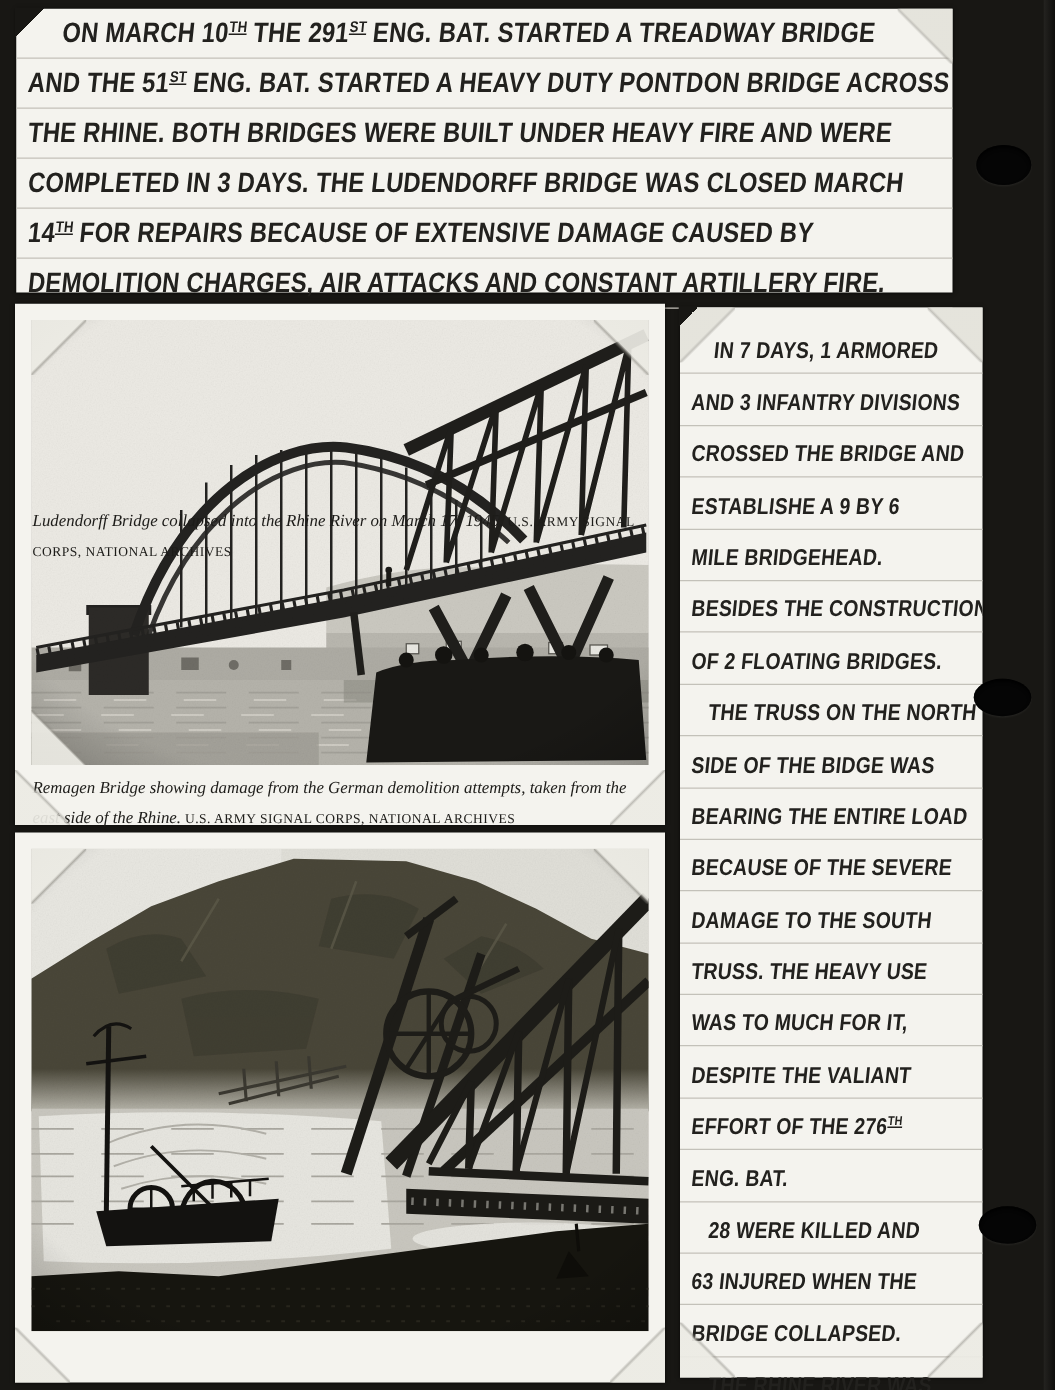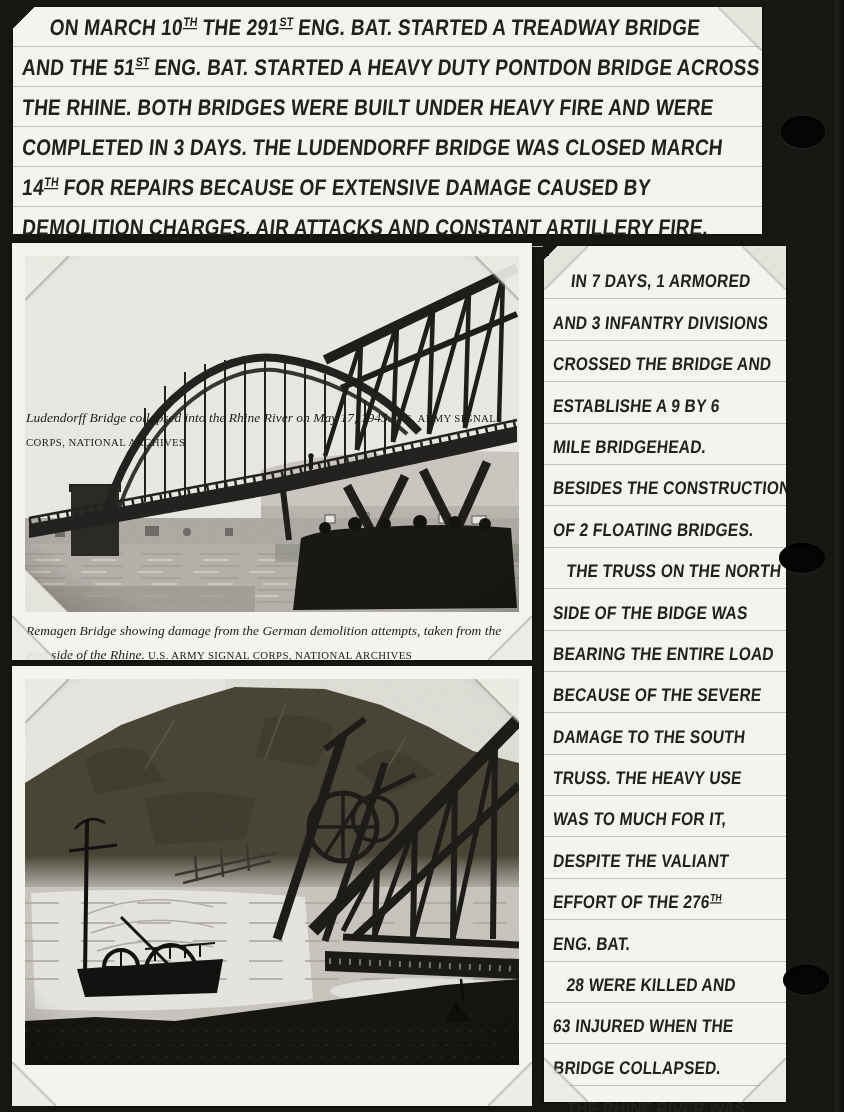--- a/index.html
+++ b/index.html
@@ -247,21 +247,21 @@
         </g>
         <path d="M430 322 l16 20 l-26 2 z" fill="#0e0d09"></path>
         <path d="M436 300 L438 322" stroke="#0e0d09" stroke-width="2.5" fill="none"></path>
         <rect width="494" height="386" fill="url(#v2)"></rect>
         <rect width="494" height="386" filter="url(#g2)" opacity="0.11" style="mix-blend-mode:multiply"></rect>
       </svg>
       <div class="tape tl"></div>
       <div class="tape tr"></div>
     </div>
     <div class="caption" style="top:1071px;margin-top:-666px;position:absolute;top:405px;">
-      <span class="cap-it">Ludendorff Bridge collapsed into the Rhine River on May 17, 1945.</span><span class="cap-credit"> U.S. ARMY SIGNAL CORPS, NATIONAL ARCHIVES</span>
+      <span class="cap-it">Ludendorff Bridge collapsed into the Rhine River on March 17, 1945.</span><span class="cap-credit"> U.S. ARMY SIGNAL CORPS, NATIONAL ARCHIVES</span>
     </div>
     <div class="tape bl"></div>
     <div class="tape br"></div>
   </div>
 
   <div id="side-card" class="card" style="left:544px;top:246px;width:242px;height:856px;">
     <div class="hw-rows" style="top:12px;">
         <div class="hw-row">
           <span class="hw"><span>    IN 7 DAYS, 1 ARMORED</span></span>
         </div>

